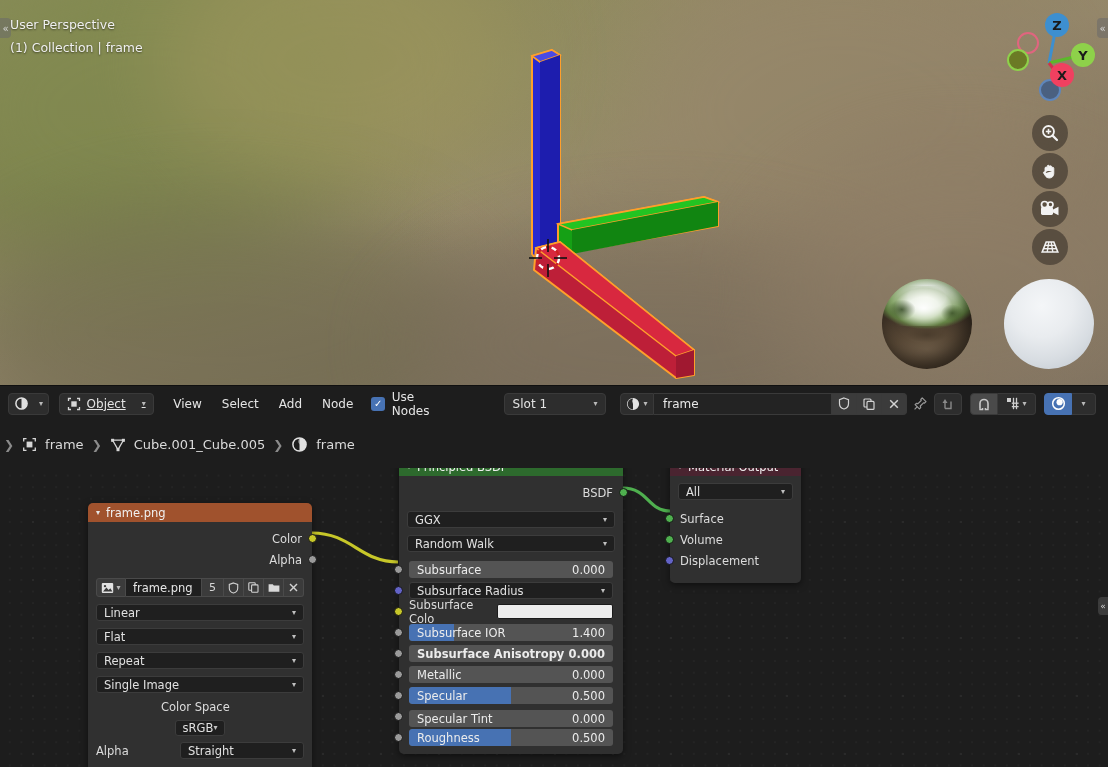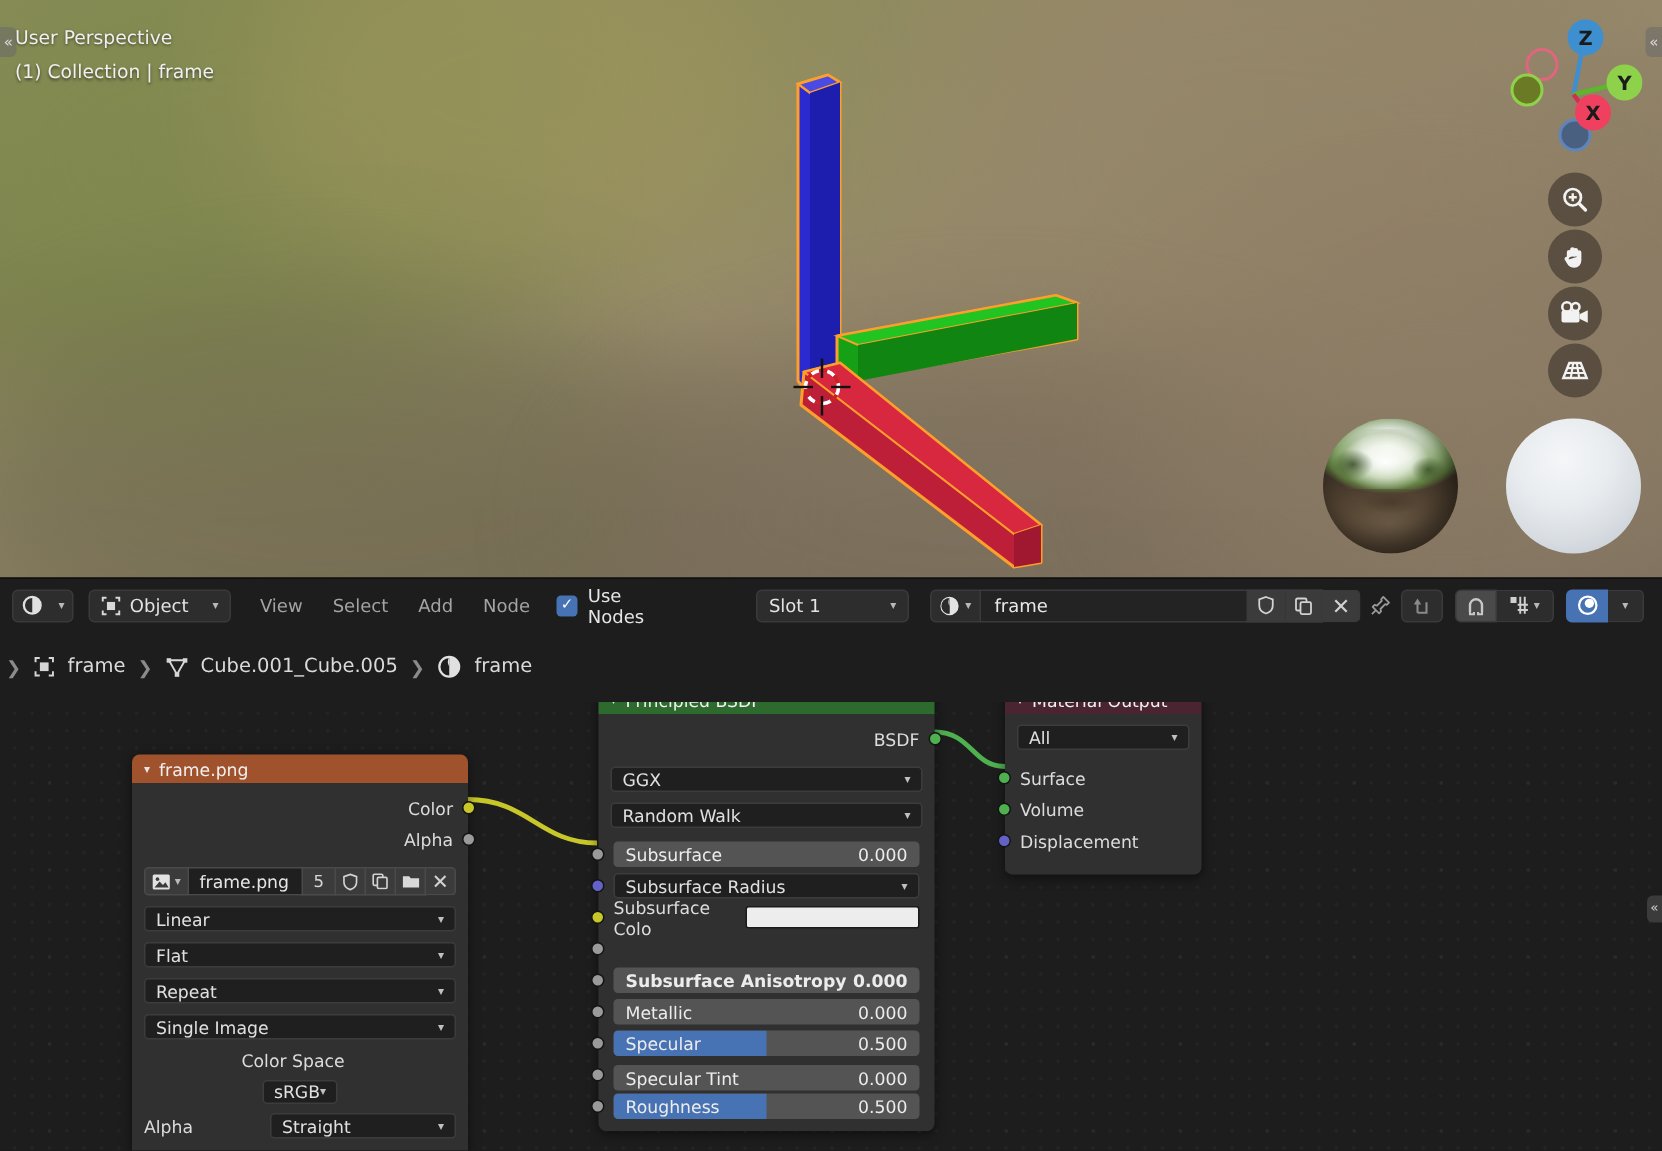--- a/index.html
+++ b/index.html
@@ -91,27 +91,27 @@
     display:flex; align-items:center; padding: 0 8px; gap: 0px;
     border-top: 1px solid #101010;
   }
   .hdr-btn {
     height: 22px; background:#2d2d2d; border:1px solid #3a3a3a; border-radius:4px;
     display:flex; align-items:center; gap:5px; padding: 0 7px; color:#e3e3e3;
     font-size: 12px; white-space:nowrap;
   }
   .hdr-menu {
     padding: 0 10px; height:22px; display:flex; align-items:center;
-    color:#a3a3a3; font-size: 12px; white-space: nowrap;
+    color:#e5e5e5; font-size: 12px; white-space: nowrap;
   }
   .chev { font-size: 8px; color:#b9b9b9; line-height:1; }
   .hdr-sep { width: 10px; }
 
   #editor-type-btn { width: 42px; justify-content: space-between; padding: 0 5px; }
-  #shading-type-btn { width: 98px; justify-content: flex-start; gap: 6px; }
+  #shading-type-btn { width: 98px; justify-content: flex-start; gap: 6px; text-decoration: underline; }
   #shading-type-btn .chev { margin-left:auto; }
 
   .checkbox {
     width: 14px; height: 14px; border-radius: 3px; background:#4772b3;
     display:flex; align-items:center; justify-content:center;
     color:#fff; font-size: 10px; line-height:1;
   }
   #use-nodes-wrap { display:flex; align-items:center; gap:7px; padding: 0 8px; cursor:pointer; }
 
   #slot-select {
@@ -629,20 +629,25 @@
         </div>
 
         <div class="row" style="padding:0 10px;">
           <span class="sock in" style="background:#c7c729;"></span>
           <span class="row-label" style="width:88px;">Subsurface Colo</span>
           <div class="swatch" style="flex:1;"></div>
         </div>
 
         <div class="row" style="padding:0 10px;">
           <span class="sock in" style="background:#9a9a9a;"></span>
+          <div class="val" style="flex:1;">
+            <span class="fill" style="width:22%"></span>
+            <span class="vlabel">Subsurface IOR</span>
+            <span class="vnum">1.400</span>
+          </div>
         </div>
 
         <div class="row" style="padding:0 10px;">
           <span class="sock in" style="background:#9a9a9a;"></span>
           <div class="val" style="flex:1;font-weight:bold;">
             <span class="fill" style="width:0%"></span>
             <span class="vlabel">Subsurface Anisotropy</span>
             <span class="vnum">0.000</span>
           </div>
         </div>

